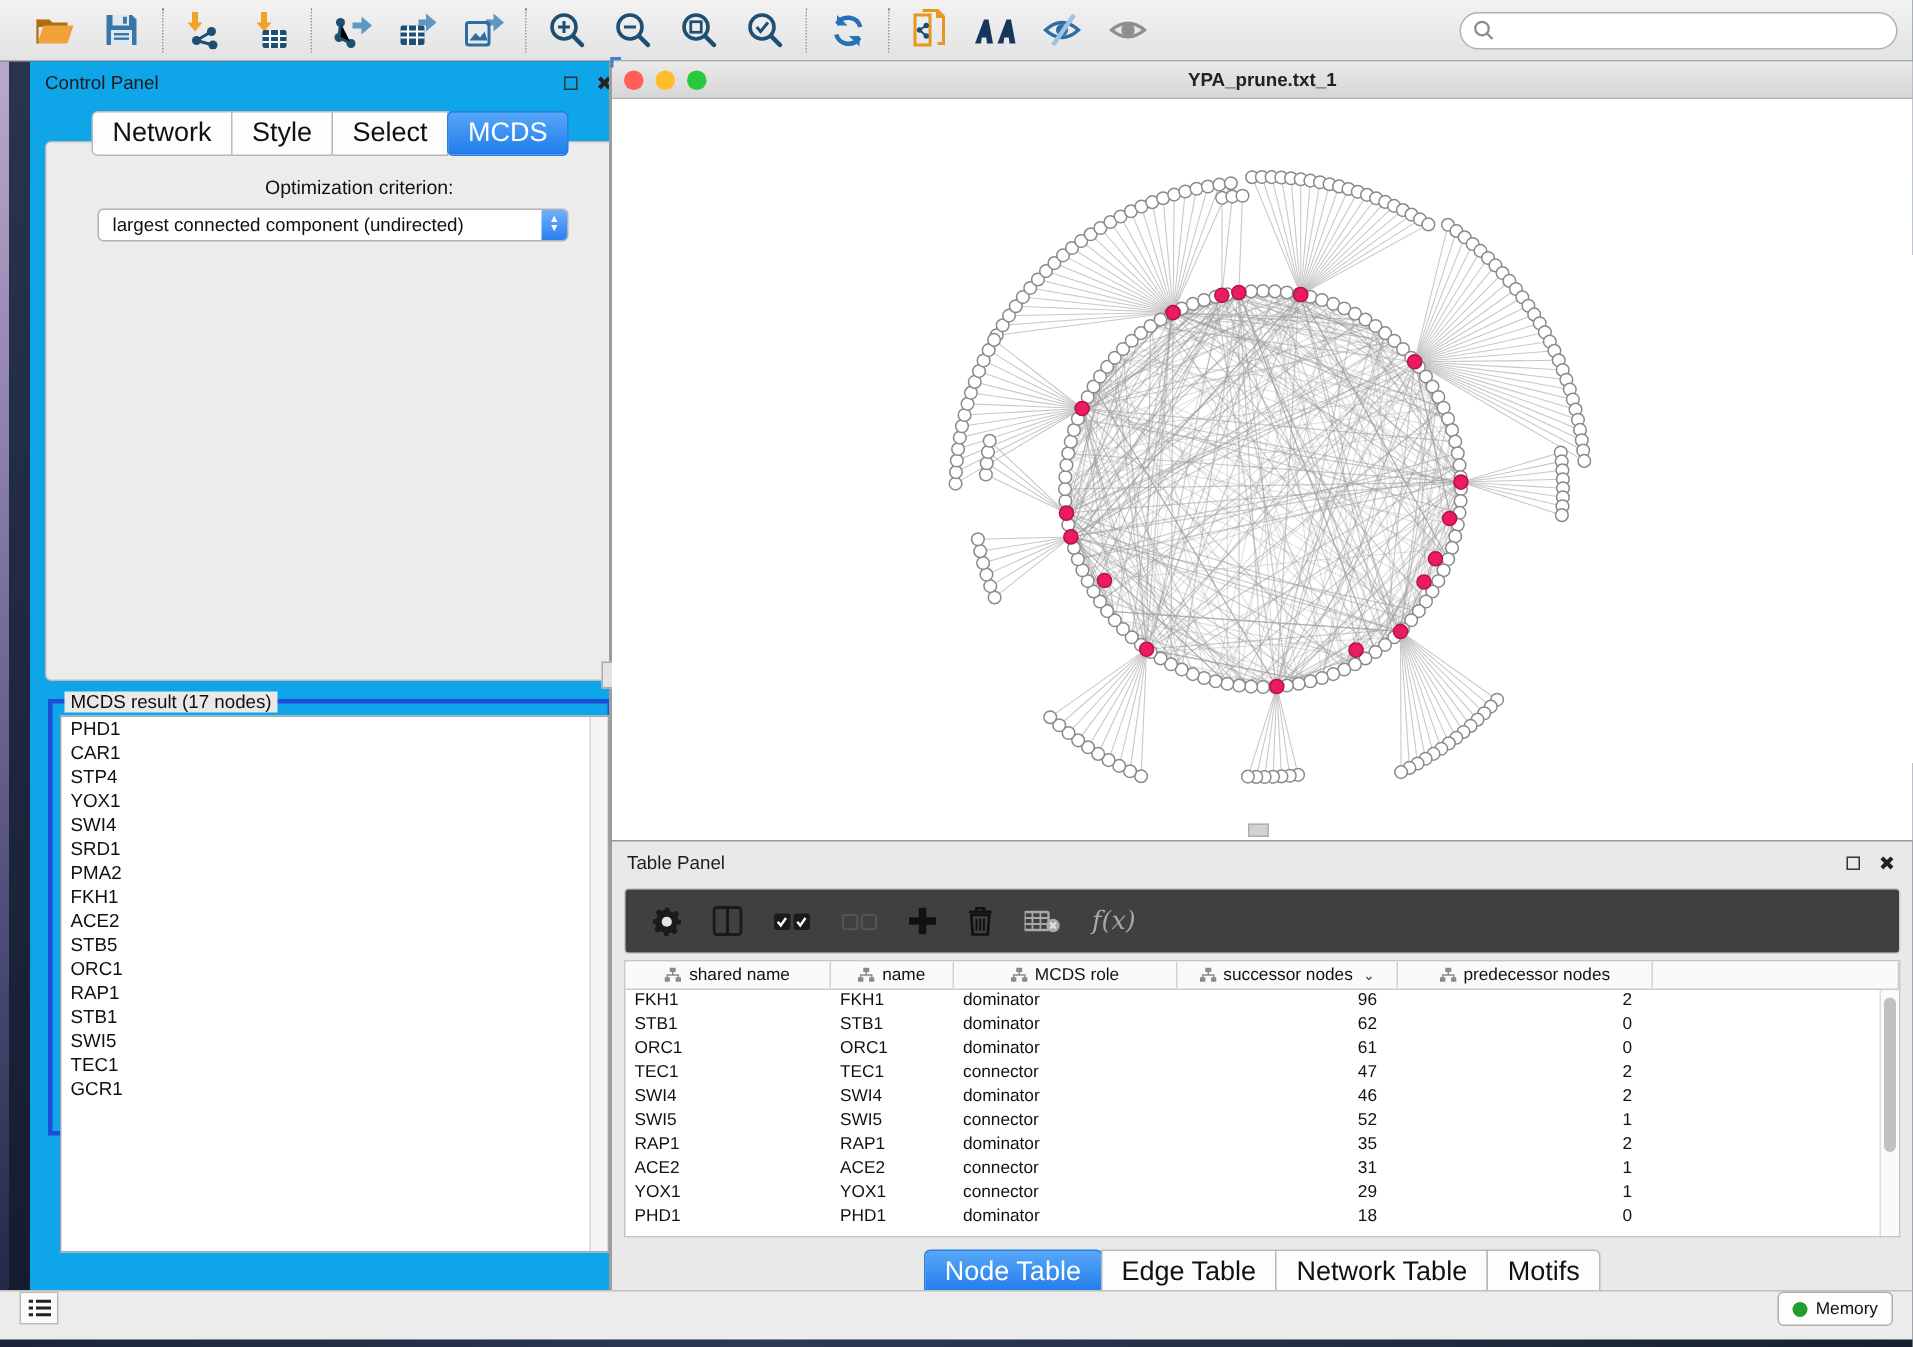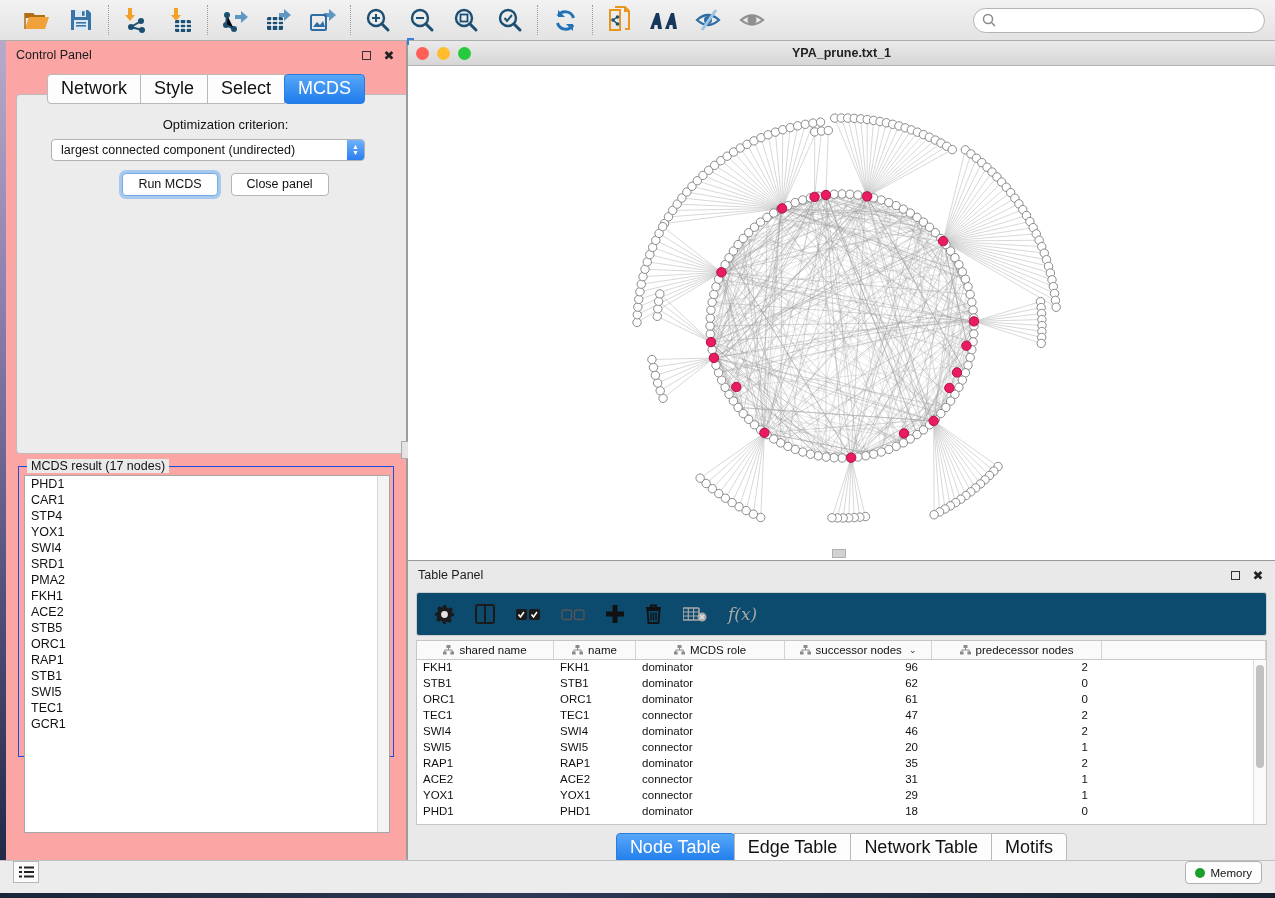--- a/index.html
+++ b/index.html
@@ -20,21 +20,21 @@
     border-radius:13px; display:flex; align-items:center; padding:0 8px; gap:5px; }
   .searchbox input { border:none; outline:none; flex:1; font-size:12px; background:transparent; }
 
   
   .desk-left { left:0; top:41px; width:6px; height:852px;
     background:linear-gradient(180deg,#b9a9c9 0%,#8d7fae 30%,#4a4a74 70%,#1d2440 100%); }
   .desk-bottom { left:0; top:893px; width:1275px; height:5px;
     background:linear-gradient(90deg,#1b2438,#2e3a55 40%,#16202f); }
 
   
-  .control-panel { left:6px; top:41px; width:400px; height:819px; background:#fca5a5; }
+  .control-panel { left:20px; top:41px; width:400px; height:819px; background:#0ea5e9; }
   .panel-titlebar { height:28px; display:flex; align-items:center; padding:0 10px;
     font-size:12.5px; color:#1c1c1c; }
   .panel-titlebar .sp { flex:1; }
   .wbtn { width:14px; height:14px; margin-left:9px; cursor:pointer; display:flex;
     align-items:center; justify-content:center; color:#222; }
   .float-glyph { width:9px; height:9px; border:1.6px solid #333; }
   .x-glyph { font-size:13px; font-weight:bold; line-height:1; }
 
   .cp-tabs { display:flex; justify-content:center; margin-top:5px; position:relative; z-index:2; }
   .tab { background:#fdfdfd; border:1px solid #b9b9b9; padding:3px 13px 4px;
@@ -54,21 +54,21 @@
     background:linear-gradient(#6fb2fb,#2a7ef0); border-radius:0 3px 3px 0;
     display:flex; flex-direction:column; align-items:center; justify-content:center;
     color:#fff; font-size:7px; line-height:6px; }
   .cp-buttons { position:absolute; left:0; top:78px; width:100%; display:flex;
     justify-content:center; gap:13px; }
   .btn { background:#fff; border:1px solid #b4b4b4; border-radius:4px;
     padding:3px 15px 4px; font-size:12.5px; color:#111; cursor:pointer; }
   .btn.focused { border-color:#76aae6; box-shadow:0 0 0 3px rgba(100,165,240,.5); }
 
   .mcds-fieldset { position:absolute; left:12px; top:425px; width:376px; height:291px;
-    border:1px solid #1d4ed8; }
+    border:3px solid #1d4ed8; }
   .mcds-legend { position:absolute; left:8px; top:-8px; background:#e9e9e9;
     padding:0 4px; font-size:12.5px; color:#111; }
   .mcds-list { position:absolute; left:5px; top:8px; width:366px; height:358px;
     background:#fff; border:1px solid #a6a6a6; overflow:hidden; }
   .mcds-item { font-size:12.5px; line-height:16px; padding-left:6px; color:#111; cursor:default; }
   .mcds-scroll { position:absolute; right:0; top:0; width:12px; height:100%;
     background:#f4f4f4; border-left:1px solid #d8d8d8; }
 
   
   .v-divider { left:406px; top:41px; width:2px; height:819px; background:#9c9c9c; }
@@ -86,21 +86,21 @@
   .corner-mark { position:absolute; left:-1px; top:-3px; width:7px; height:7px;
     border-left:2px solid #3f7fd6; border-top:2px solid #3f7fd6; }
   .net-canvas { width:867px; height:494px; background:#fff; position:relative; }
   .h-handle { position:absolute; left:424px; bottom:2px; width:14px; height:9px;
     background:#d2d2d2; border:1px solid #b0b0b0; cursor:row-resize; }
 
   
   .table-panel { left:408px; top:560px; width:867px; height:300px; background:#e9e9e9;
     border-top:1px solid #999; }
   .tp-toolbar { position:absolute; left:8px; top:31px; width:851px; height:44px;
-    background:#0c4a6e; border:1px solid #cdcdcd; border-radius:3px;
+    background:#404040; border:1px solid #cdcdcd; border-radius:3px;
     display:flex; align-items:center; gap:21px; padding:0 18px; }
   .tp-icon { display:flex; align-items:center; justify-content:center; cursor:pointer; color:#1a1a1a; }
   .tp-icon.disabled { color:#a9a9a9; cursor:default; }
   .fx { font-family:"DejaVu Serif",serif; font-style:italic; font-size:17px; }
 
   .node-table { position:absolute; left:8px; top:79px; width:851px; height:185px;
     background:#fff; border:1px solid #c6c6c6; overflow:hidden; }
   .t-header { display:flex; height:19px; background:#fafafa; border-bottom:1px solid #c9c9c9; }
   .t-hcell { display:flex; align-items:center; justify-content:center; gap:5px;
     border-right:1px solid #d4d4d4; font-size:11.5px; color:#111; position:relative; cursor:pointer; }
@@ -298,24 +298,20 @@
       <div class="tab active">MCDS</div>
     </div>
   <div class="cp-content">
     <div class="opt-label">Optimization criterion:</div>
     <div class="selectbox">
       <span>largest connected component (undirected)</span>
       <span class="select-stepper">
           <span>▲</span>
           <span>▼</span>
         </span>
-    </div>
-    <div class="cp-buttons">
-      <button class="btn focused">Run MCDS</button>
-      <button class="btn">Close panel</button>
     </div>
   </div>
   <div class="mcds-fieldset">
     <span class="mcds-legend">MCDS result (17 nodes)</span>
     <div class="mcds-list">
       <div>
           <div class="mcds-item">PHD1</div>
           <div class="mcds-item">CAR1</div>
           <div class="mcds-item">STP4</div>
           <div class="mcds-item">YOX1</div>
@@ -1290,21 +1286,21 @@
           <div class="t-cell" style="width: 137px;">SWI4</div>
           <div class="t-cell" style="width: 82px;">SWI4</div>
           <div class="t-cell" style="width: 149px;">dominator</div>
           <div class="t-cell num" style="width: 147px;">46</div>
           <div class="t-cell num" style="width: 170px;">2</div>
         </div>
         <div class="t-row">
           <div class="t-cell" style="width: 137px;">SWI5</div>
           <div class="t-cell" style="width: 82px;">SWI5</div>
           <div class="t-cell" style="width: 149px;">connector</div>
-          <div class="t-cell num" style="width: 147px;">20</div>
+          <div class="t-cell num" style="width: 147px;">52</div>
           <div class="t-cell num" style="width: 170px;">1</div>
         </div>
         <div class="t-row">
           <div class="t-cell" style="width: 137px;">RAP1</div>
           <div class="t-cell" style="width: 82px;">RAP1</div>
           <div class="t-cell" style="width: 149px;">dominator</div>
           <div class="t-cell num" style="width: 147px;">35</div>
           <div class="t-cell num" style="width: 170px;">2</div>
         </div>
         <div class="t-row">

